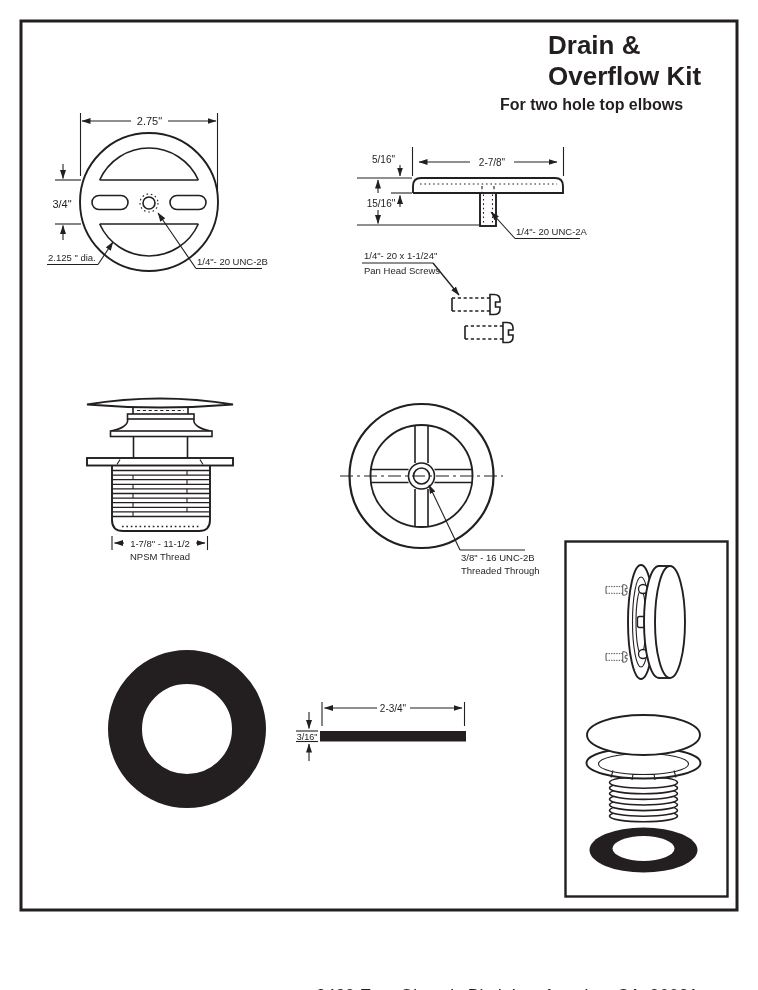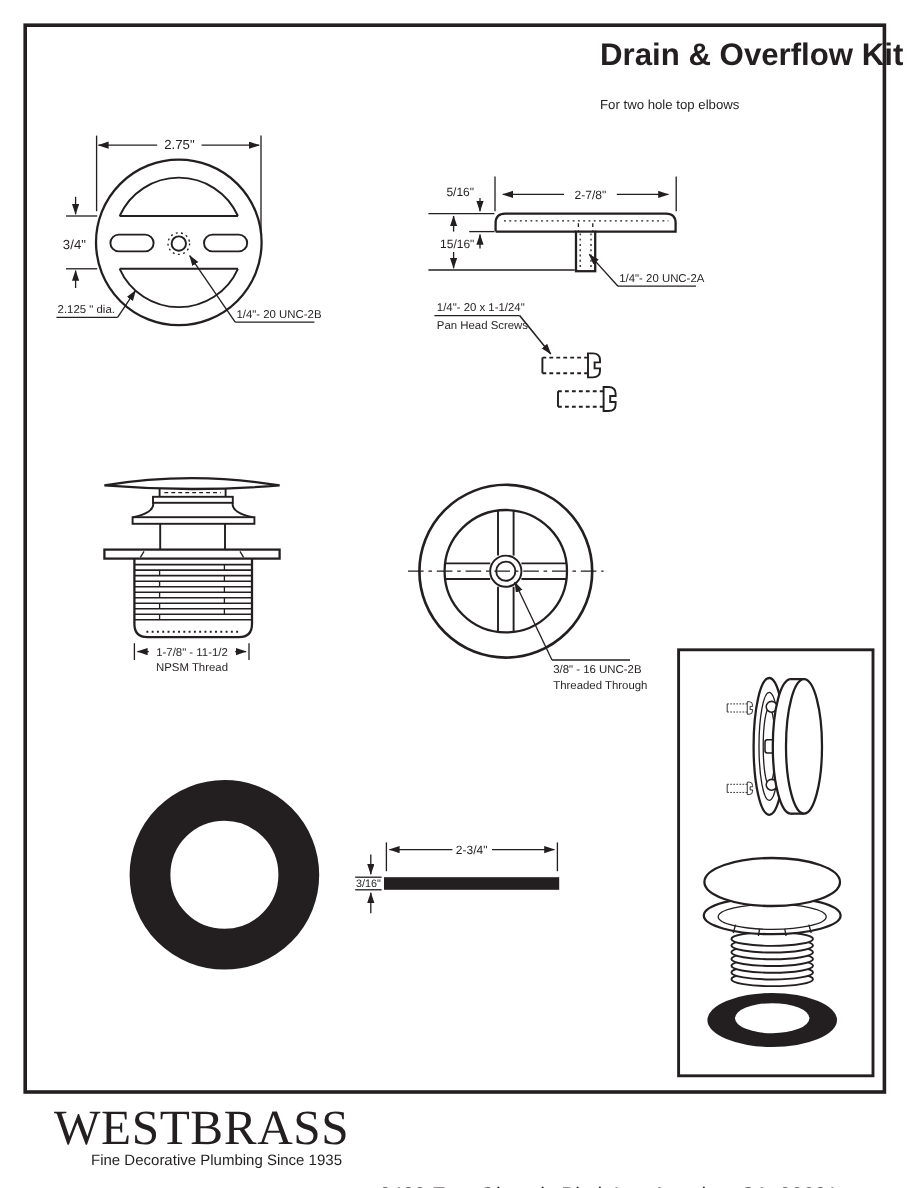--- a/index.html
+++ b/index.html
@@ -9,22 +9,22 @@
   .ln{stroke:#231f20;fill:none;}
   .wh{stroke:#231f20;fill:#ffffff;}
   .bk{fill:#231f20;stroke:none;}
   .w1{stroke-width:1.1;} .w12{stroke-width:1.3;} .w15{stroke-width:1.6;} .w18{stroke-width:1.9;} .w2{stroke-width:2.2;}
   .dot{stroke-dasharray:1.6 2.8;} .dsh{stroke-dasharray:3.2 2.6;} .cline{stroke-dasharray:13 4 3 4;}
   text{fill:#231f20;stroke:none;font-family:"Liberation Sans",sans-serif;}
   .t9{font-size:9px;} .t95{font-size:9.5px;} .t10{font-size:10px;} .t11{font-size:11px;}
   .mid{text-anchor:middle;} .end{text-anchor:end;}
   .title-block{position:absolute;left:500px;top:30px;}
   .model{font-size:26px;font-weight:700;line-height:30px;}
-  .product{font-size:26px;font-weight:700;line-height:31px;}
-  .subtitle{font-size:11px;font-weight:400;line-height:22px;margin-top:16px;}
+  .product{font-size:26px;font-weight:700;line-height:31px;margin-left:48px;}
+  .subtitle{font-size:16px;font-weight:700;line-height:22px;margin-top:2px;}
   .footer{position:absolute;left:0;top:915px;width:758px;height:75px;}
   .brand{position:absolute;left:45px;top:4px;width:240px;}
   .logo{font-family:"Liberation Serif",serif;font-size:41px;line-height:40px;letter-spacing:.5px;white-space:nowrap;}
   .tagline{font-size:12.5px;text-align:right;margin-top:1px;}
   .addr{position:absolute;left:316px;top:11px;font-size:17.5px;line-height:28px;white-space:pre;}
 </style>
 </head>
 <body>
 
 <svg class="art" viewBox="0 0 758 990">
@@ -247,21 +247,17 @@
     </g>
   </g>
 </svg>
 
 <div class="title-block">
   <div class="product">Drain &amp; Overflow Kit</div>
   <div class="subtitle">For two hole top elbows</div>
 </div>
 
 <div class="footer">
-  <div class="brand">
-    <div class="logo">WESTBRASS</div>
-    <div class="tagline">Fine Decorative Plumbing Since 1935</div>
-  </div>
   <div class="addr">
     <div>2429 East Olympic Blvd. Los Angeles, CA  90021</div>
     
   </div>
 </div>
 
 </body></html>

